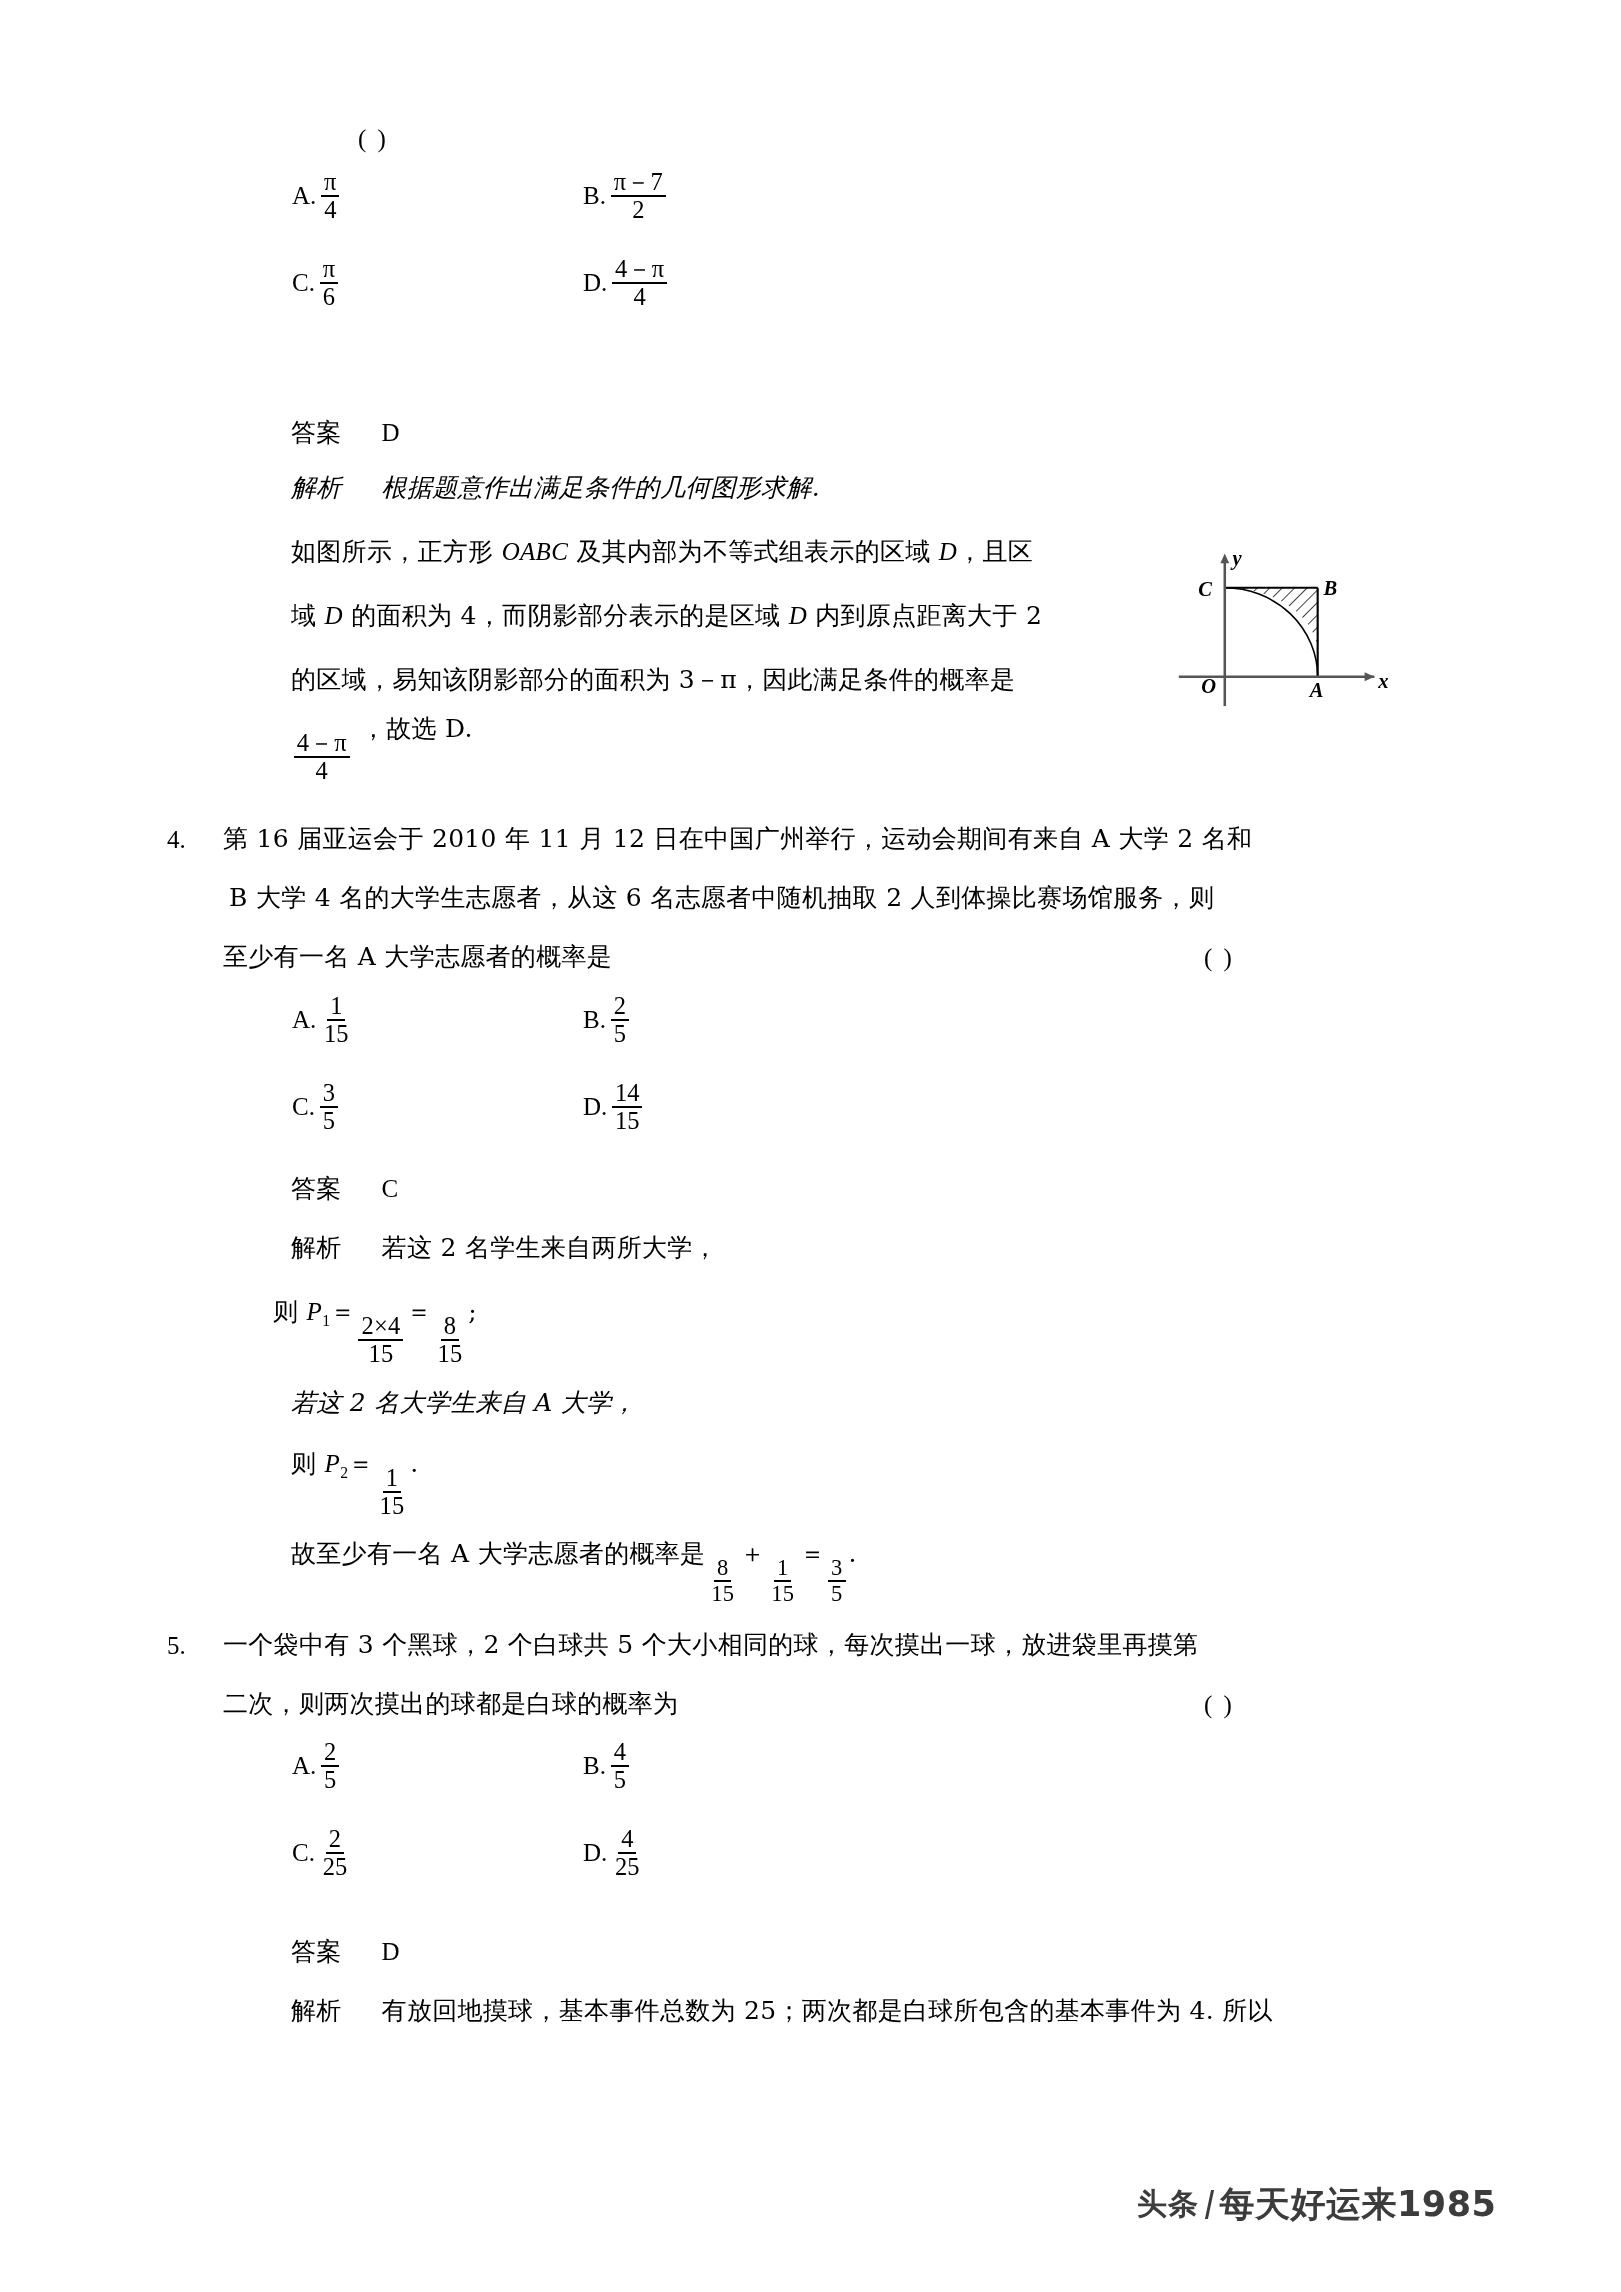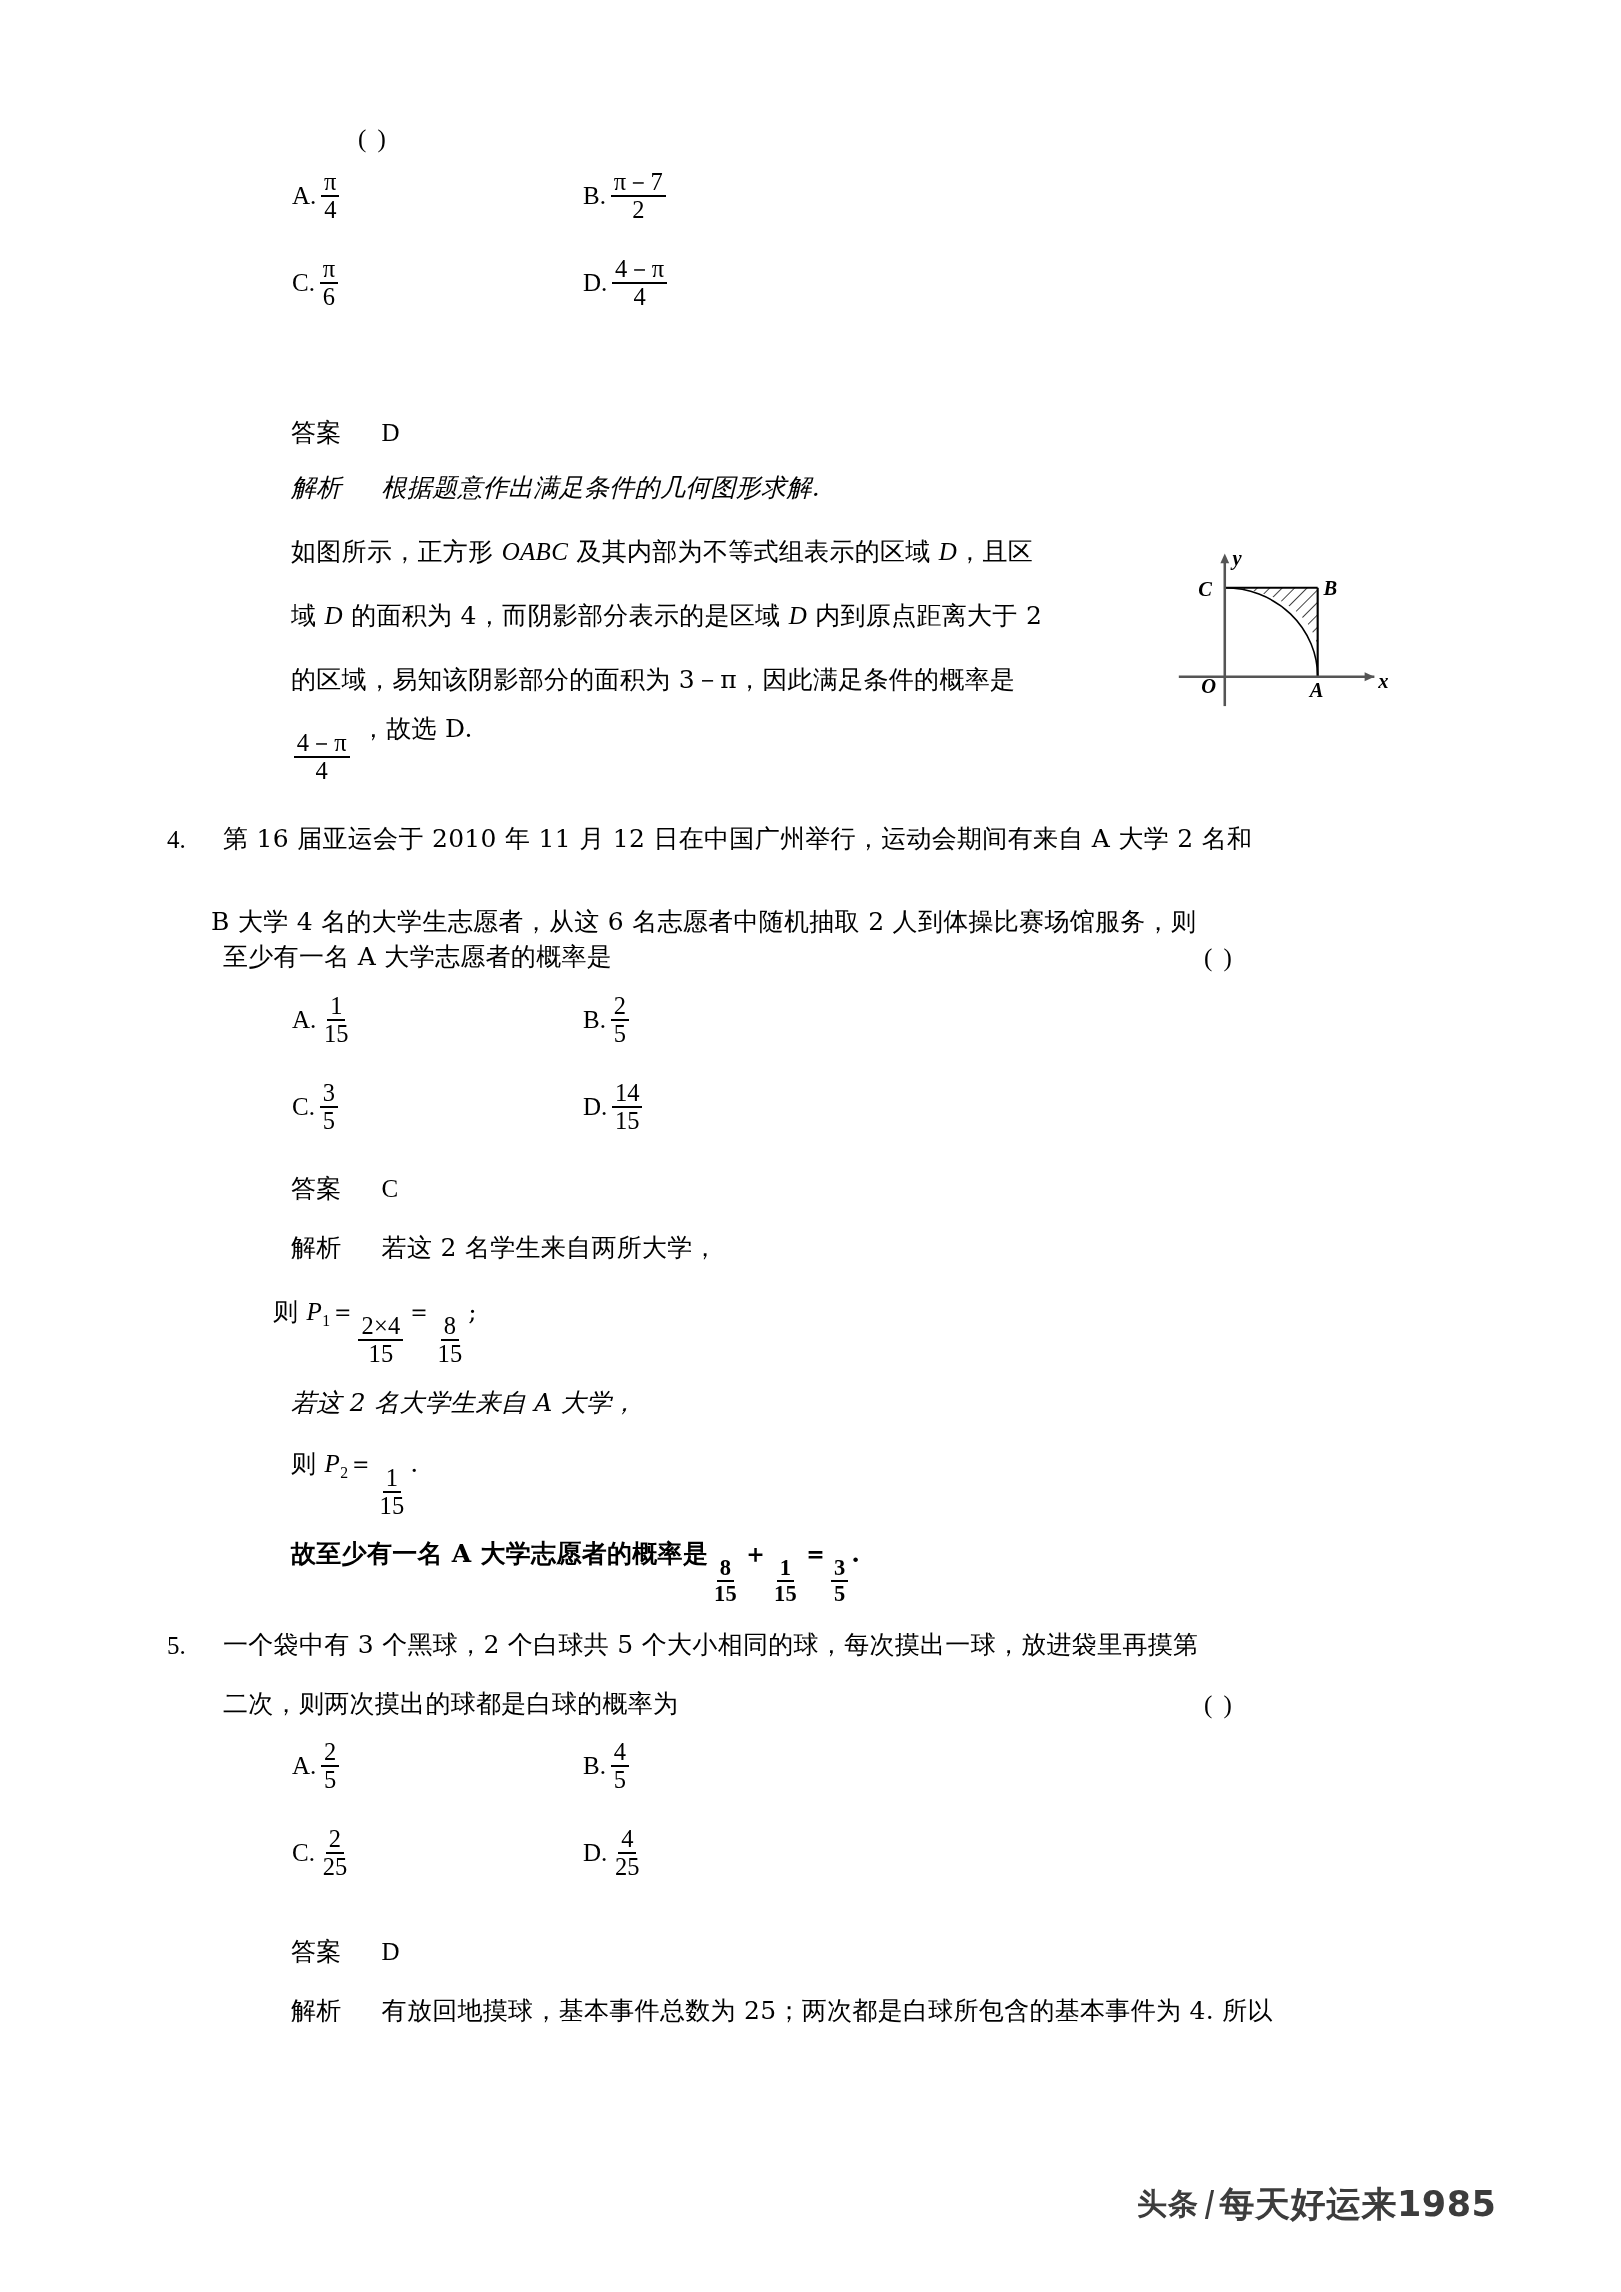--- a/index.html
+++ b/index.html
@@ -216,21 +216,21 @@
         <text x="41" y="163" font-size="21" font-style="italic" font-family="Liberation Serif, serif" font-weight="bold">O</text>
         <text x="152" y="167" font-size="21" font-style="italic" font-family="Liberation Serif, serif" font-weight="bold">A</text>
         <text x="166" y="62" font-size="21" font-style="italic" font-family="Liberation Serif, serif" font-weight="bold">B</text>
         <text x="38" y="63" font-size="21" font-style="italic" font-family="Liberation Serif, serif" font-weight="bold">C</text>
       </svg>
     </div>
 
     <div class="qnum" style="left:167px; top:826px;">4.</div>
 
     <div class="blk line cn" style="left:223px; top:826px;">第 16 届亚运会于 2010 年 11 月 12 日在中国广州举行，运动会期间有来自 A 大学 2 名和</div>
-    <div class="blk line cn" style="left:211px; top:885px;margin-top:24px;">B 大学 4 名的大学生志愿者，从这 6 名志愿者中随机抽取 2 人到体操比赛场馆服务，则</div>
+    <div class="blk line cn" style="left:229px; top:885px;">B 大学 4 名的大学生志愿者，从这 6 名志愿者中随机抽取 2 人到体操比赛场馆服务，则</div>
     <div class="blk line cn" style="left:223px; top:944px;">至少有一名 A 大学志愿者的概率是</div>
     <div class="blk paren" style="left:1204px; top:944px;">(    )</div>
 
     <div class="opt" style="left:292px; top:993px;">
       <span class="lbl">A.</span>
       <span class="frac">
         <span class="num">1</span>
         <span class="den">15</span>
       </span>
     </div>
@@ -280,21 +280,21 @@
 
     <div class="blk line cn" style="left:291px; top:1390px;font-style:italic;">若这 2 名大学生来自 A 大学，</div>
 
     <div class="blk line cn" style="left:291px; top:1451px;">
       <span>则 </span><span class="it">P</span><sub style="font-family:'Liberation Serif',serif;font-size:15.7px">2</sub><span>＝</span><span class="frac">
           <span class="num">1</span>
           <span class="den">15</span>
         </span><span>.</span>
     </div>
 
-    <div class="blk line cn" style="left:291px; top:1541px;font-weight:bold;">
+    <div class="blk line cn" style="left:291px; top:1541px;">
       <span>故至少有一名 A 大学志愿者的概率是</span><span class="frac small">
           <span class="num">8</span>
           <span class="den">15</span>
         </span><span>＋</span><span class="frac small">
           <span class="num">1</span>
           <span class="den">15</span>
         </span><span>＝</span><span class="frac small">
           <span class="num">3</span>
           <span class="den">5</span>
         </span><span>.</span>

